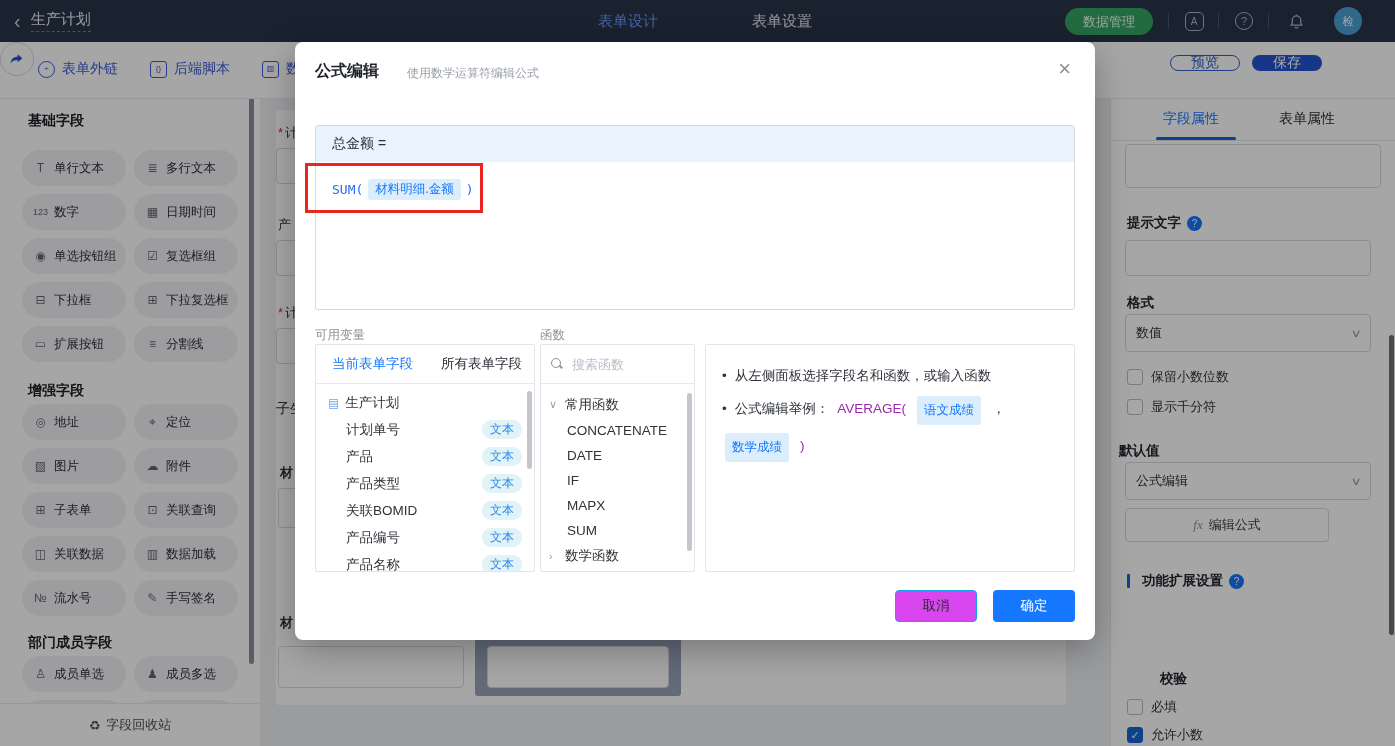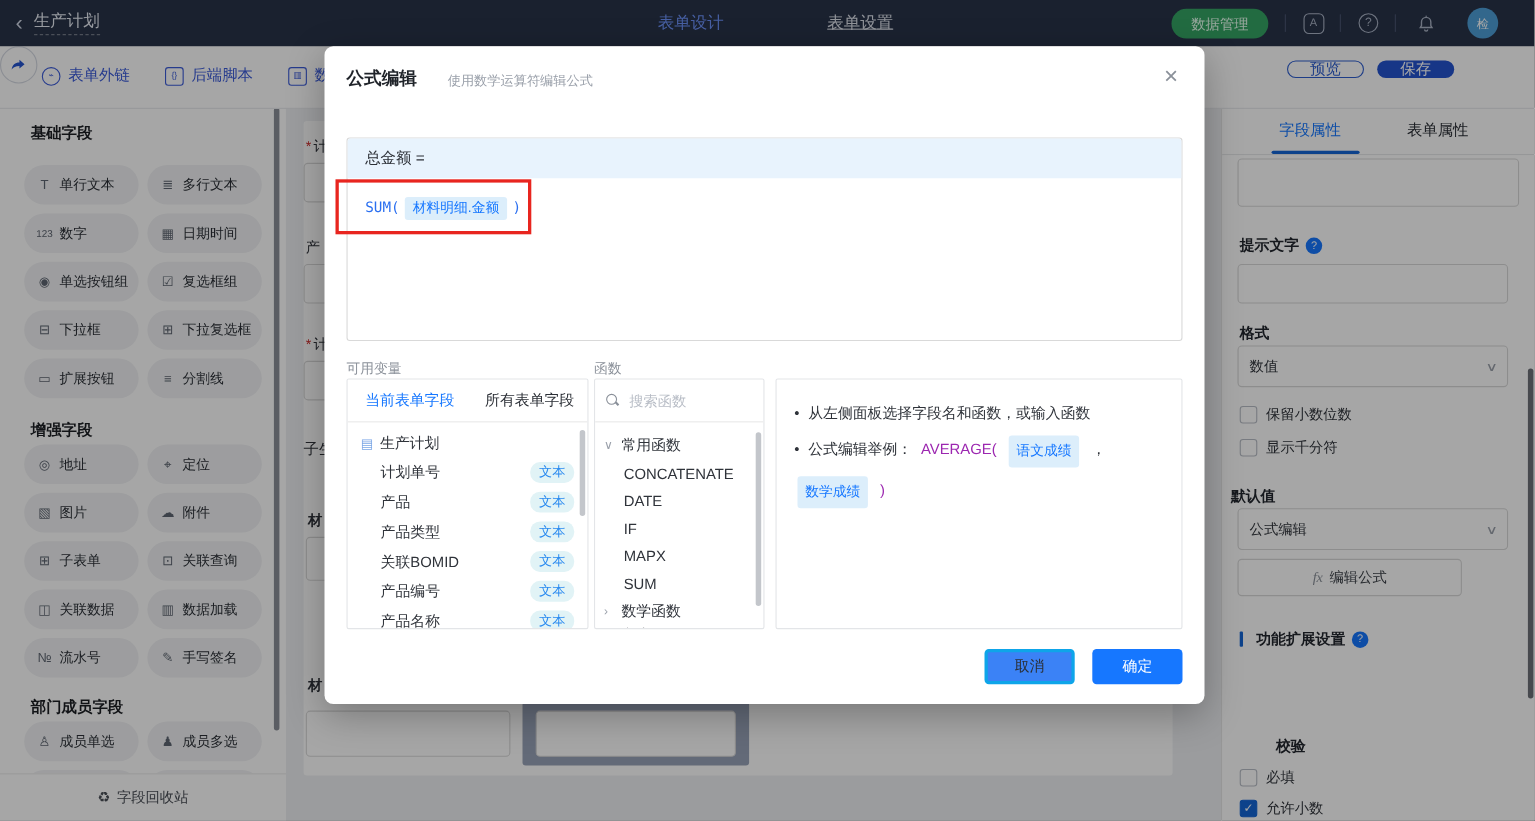--- a/index.html
+++ b/index.html
@@ -7,21 +7,21 @@
     font-family:"Liberation Sans","DejaVu Sans",sans-serif;background:#eef0f3;
     -webkit-font-smoothing:antialiased;color:#333;}
 
   
   .topbar{position:absolute;left:0;top:0;width:1395px;height:42px;background:#283349;
     display:flex;align-items:center;z-index:10;}
   .back{color:#cfd6e4;font-size:20px;margin:0 10px 0 14px;cursor:pointer;line-height:1;}
   .apptitle{color:#e9edf5;font-size:15px;border-bottom:1px dashed rgba(255,255,255,.35);padding-bottom:2px;}
   .toptab{position:absolute;top:0;height:42px;line-height:42px;font-size:15px;cursor:pointer;}
   .toptab.active{color:#6d93fa;}
-  .toptab.idle{color:#dfe3ec;text-decoration:underline;}
+  .toptab.idle{color:#dfe3ec;}
   .greenbtn{position:absolute;left:1065px;top:8px;width:88px;height:27px;border-radius:14px;
     background:#35a564;color:#e8fff1;font-size:13px;display:flex;align-items:center;justify-content:center;cursor:pointer;}
   .topdiv{position:absolute;top:13px;width:1px;height:16px;background:#4a5570;}
   .topicon{position:absolute;top:9px;width:24px;height:24px;color:#aab3c5;display:flex;align-items:center;justify-content:center;}
   .bookicon{border:1.5px solid #aab3c5;border-radius:5px;width:17px;height:17px;font-size:10px;line-height:17px;text-align:center;color:#aab3c5;}
   .qicon{border:1.5px solid #aab3c5;border-radius:50%;width:16px;height:16px;font-size:11px;line-height:16px;text-align:center;}
   .avatar{position:absolute;left:1334px;top:7px;width:28px;height:28px;border-radius:50%;background:#4d9fd8;
     color:#fff;font-size:11px;display:flex;align-items:center;justify-content:center;cursor:pointer;}
 
   
@@ -103,21 +103,21 @@
   .mag{position:relative;width:12px;height:12px;flex:none;}
   .mag::before{content:"";position:absolute;left:0;top:0;width:8px;height:8px;border:1.6px solid #8a9099;border-radius:50%;}
   .mag::after{content:"";position:absolute;left:8px;top:8px;width:4px;height:1.6px;background:#8a9099;transform:rotate(45deg);}
   .srch input{border:none;outline:none;font-size:13px;width:100px;color:#333;font-family:inherit;}
   .srch input::placeholder{color:#b8bdc6;}
   .tips{padding:18px 16px;font-size:13.5px;color:#2f333a;line-height:25px;}
   .tiprow{display:flex;align-items:flex-start;gap:8px;margin-bottom:8px;flex-wrap:wrap;}
   .dot{flex:none;margin-top:0;}
   .purple{color:#9c27b0;}
   .mbtn{position:absolute;top:548px;width:82px;height:32px;border-radius:4px;font-size:13.5px;display:flex;align-items:center;justify-content:center;cursor:pointer;box-sizing:border-box;}
-  .cancel{left:600px;border:3px solid #0ea5e9;background:#3b82f6;color:#2b2f36;}
+  .cancel{left:600px;border:1px solid #0ea5e9;background:#d946ef;color:#2b2f36;}
   .confirm{left:698px;background:#1677ff;color:#fff;}
   .redbox{position:absolute;left:305px;top:163px;width:172px;height:44px;border:3px solid #e8251f;z-index:60;}
 </style>
 </head>
 <body>
 
 <div class="stage">
 
   <div class="topbar">
     <span class="back">‹</span>

